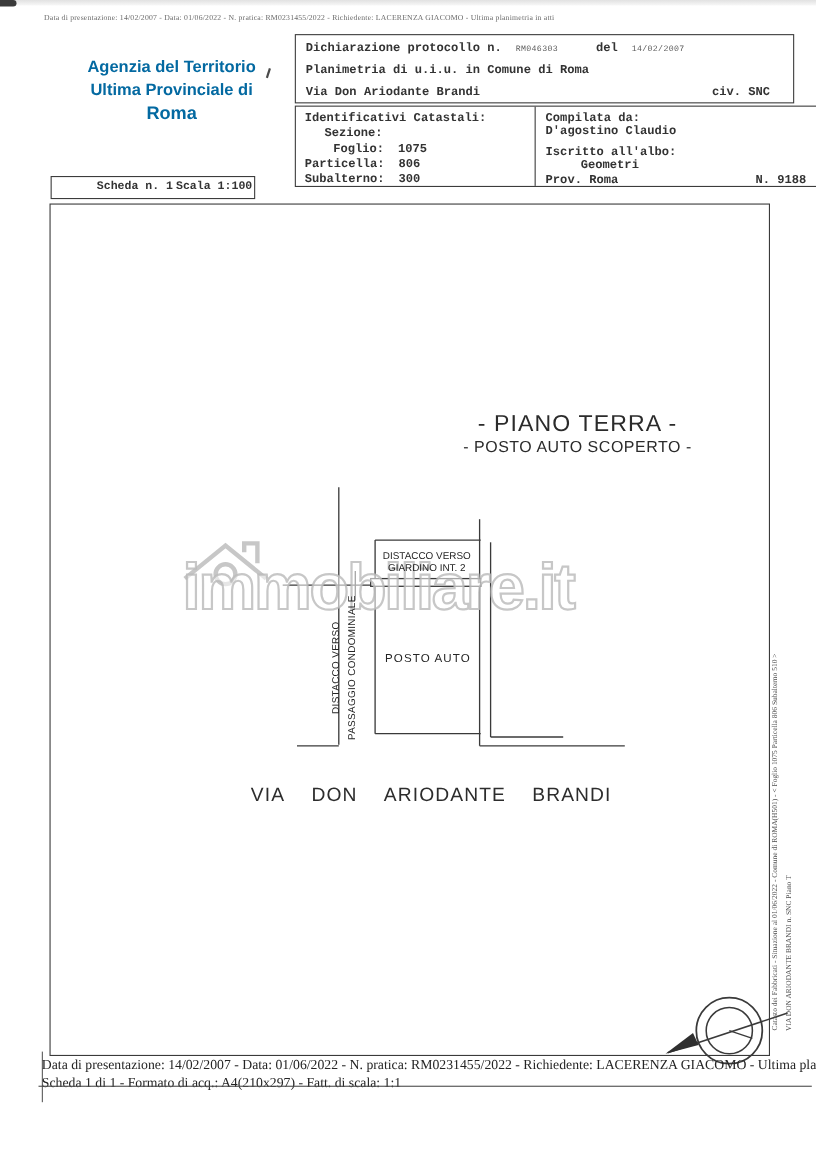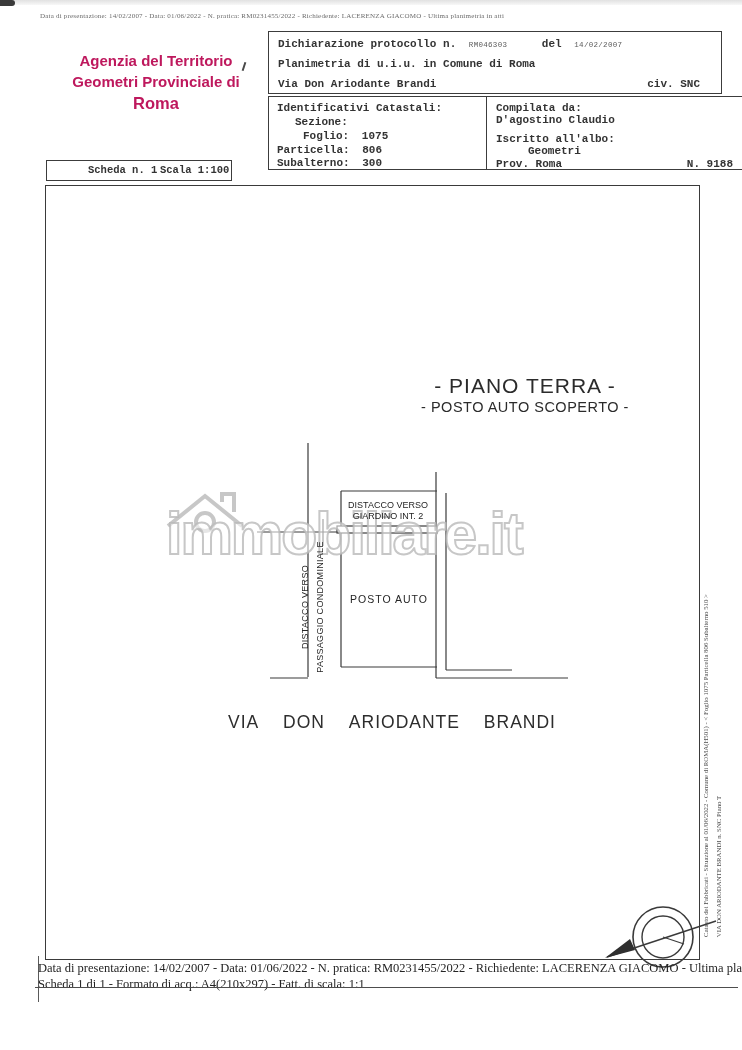--- a/index.html
+++ b/index.html
@@ -9,21 +9,21 @@
     font-family:"Liberation Sans", sans-serif; color:#1f1f1f; overflow:hidden;
   }
   .abs { position:absolute; }
   
   .edge-top { left:0; top:0; width:742px; height:5px; background:linear-gradient(#c9c9c9,#f2f2f2); opacity:.55; }
   .corner-blot { left:0; top:0; width:15px; height:6px; background:#3a3a3a; border-radius:0 3px 3px 0; }
   .pen-tick { left:243px; top:62px; width:2px; height:9px; background:#4a4a4a; transform:rotate(18deg); }
   .tiny-topline { left:40px; top:12px; width:520px; font-family:"Liberation Serif", serif;
     font-size:7px; color:#6b6b6b; letter-spacing:.2px; filter:blur(.2px); }
   
-  .agency { left:50px; top:52px; width:212px; text-align:center; font-weight:bold; color:#be185d; }
+  .agency { left:50px; top:52px; width:212px; text-align:center; font-weight:bold; color:#0369a1; }
   .agency .l1 { font-size:15px; }
   .agency .l2 { font-size:18.5px; margin-top:4px; letter-spacing:.2px; }
   .agency .l3 { font-size:15px; margin-top:4px; }
   .agency .l4 { font-size:16.5px; margin-top:4px; }
   
   .mono { font-family:"Liberation Mono","DejaVu Sans Mono", monospace; font-weight:700; color:#333; }
   .box1 { left:268px; top:31px; width:454px; height:63px; border:1.4px solid #3c3c3c; font-size:11px; }
   .box1 .row { position:absolute; left:9px; right:9px; white-space:nowrap; }
   .stamp { font-size:7.5px; color:#5c5c5c; font-weight:400; letter-spacing:.3px; }
   .box2 { left:268px; top:96px; width:480px; height:74px; border:1.4px solid #3c3c3c; font-size:11px; }
@@ -70,21 +70,21 @@
 </head>
 <body>
 
 <div class="abs edge-top"></div>
 <div class="abs corner-blot"></div>
 <div class="abs pen-tick"></div>
 <div class="abs tiny-topline">Data di presentazione: 14/02/2007 - Data: 01/06/2022 - N. pratica: RM0231455/2022 - Richiedente: LACERENZA GIACOMO - Ultima planimetria in atti</div>
 
 <div class="abs agency">
   <div class="l1">Agenzia del Territorio</div>
-  <div class="l3">Geometri Provinciale di</div>
+  <div class="l3">Ultima Provinciale di</div>
   <div class="l4">Roma</div>
 </div>
 
 <div class="abs box1 mono">
   <div class="row" style="top:6px;">
     <span>Dichiarazione protocollo n.</span>
     <span class="stamp" style="margin-left:6px;">RM046303</span>
     <span style="margin-left:28px;">del</span>
     <span class="stamp" style="margin-left:6px;">14/02/2007</span>
   </div>

